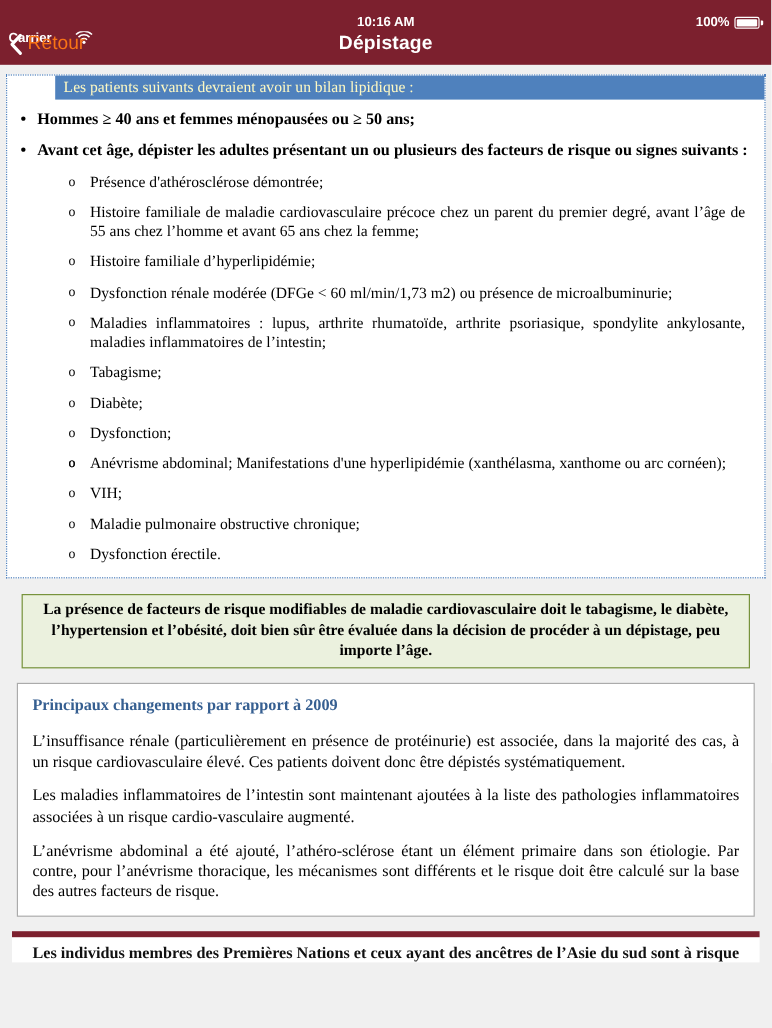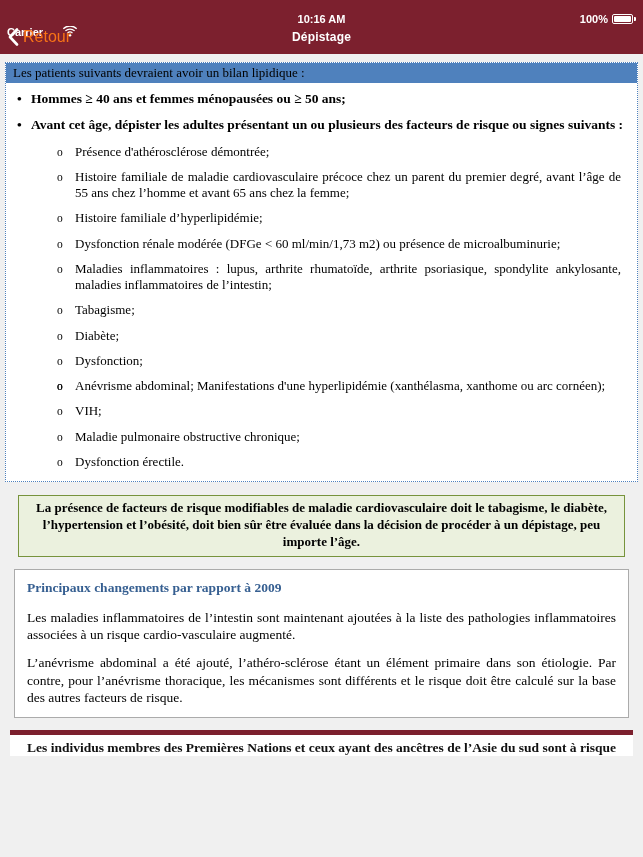--- a/index.html
+++ b/index.html
@@ -17,28 +17,28 @@
   .sb-left { display:flex; align-items:flex-start; gap:19px; justify-self:start;margin-top:26px; }
   .sb-time { justify-self:center; }
   .sb-right { display:flex; align-items:center; gap:4px; justify-self:end; }
   .battery { display:inline-flex; align-items:center; }
   .battery-body { width:21px; height:10px; border:1px solid #fff; border-radius:2px; padding:1px; display:block; }
   .battery-level { display:block; width:100%; height:100%; background:#fff; border-radius:1px; }
   .battery-cap { width:2px; height:4px; background:#fff; border-radius:0 1px 1px 0; margin-left:1px; display:block; }
   .navbar { height:34px; position:relative; display:flex; align-items:center; justify-content:center; }
   .back { position:absolute; left:8px; top:0; height:100%; display:flex; align-items:center; gap:4px;
           background:none; border:none; color:#f97316; font-size:16px; font-family:inherit; cursor:pointer;justify-content:flex-end; }
-  .title { font-size:12px; font-weight:bold; letter-spacing:0.2px;text-align:right; }
+  .title { font-size:16px; font-weight:bold; letter-spacing:0.2px;text-align:right; }
 
   
   .content { flex:1; overflow:hidden; padding-top:6px; }
 
   
   .dotted-section { margin:2px 5px 0; border:1px dotted #4f81bd; background:#fff; }
-  .blue-bar { background:#4f81bd; color:#000000; font-size:13px; padding:2px 7px; }
+  .blue-bar { background:#4f81bd; color:#fef9c3; font-size:13px; padding:2px 7px;margin-left:40px; }
   .top-list { list-style:none; padding:7px 10px 2px 10px; }
   .top-li { position:relative; padding-left:15px; font-weight:bold; font-size:13.5px; line-height:1.28; margin-bottom:9px; color:#000; }
   .disc { position:absolute; left:1px; top:0; }
   .sub-list { list-style:none; margin-top:10px; font-weight:normal; }
   .sub-li { position:relative; padding-left:20px; margin:0 6px 9px 24px; font-size:13px; line-height:1.25; text-align:justify; font-weight:normal; }
   .o-marker { position:absolute; left:2px; top:1px; font-size:11.5px; }
 
   
   .green-box { margin:13px 18px 0; border:1px solid #77933c; background:#ebf1de; padding:4px 10px 5px;
                text-align:center; font-weight:bold; font-size:13px; line-height:1.3; color:#000; }
@@ -157,20 +157,21 @@
         </li>
       </ul>
     </section>
 
     <section class="green-box">La présence de facteurs de risque modifiables de maladie cardiovasculaire doit le tabagisme, le diabète, l’hypertension et l’obésité, doit bien sûr être évaluée dans la décision de procéder à un dépistage, peu importe l’âge.</section>
 
     <section class="changes-box">
       <h2 class="changes-heading">Principaux changements par rapport à 2009</h2>
       <div>
 
+          <p>L’insuffisance rénale (particulièrement en présence de protéinurie) est associée, dans la majorité des cas, à un risque cardiovasculaire élevé. Ces patients doivent donc être dépistés systématiquement.</p>
 
           <p>Les maladies inflammatoires de l’intestin sont maintenant ajoutées à la liste des pathologies inflammatoires associées à un risque cardio-vasculaire augmenté.</p>
 
           <p>L’anévrisme abdominal a été ajouté, l’athéro-sclérose étant un élément primaire dans son étiologie. Par contre, pour l’anévrisme thoracique, les mécanismes sont différents et le risque doit être calculé sur la base des autres facteurs de risque.</p>
 
         </div>
     </section>
 
     <section class="bottom-box">Les individus membres des Premières Nations et ceux ayant des ancêtres de l’Asie du sud sont à risque</section>
 

